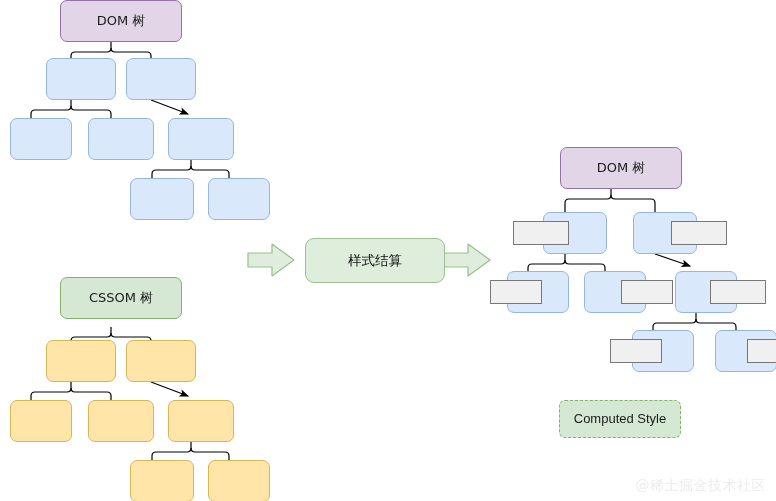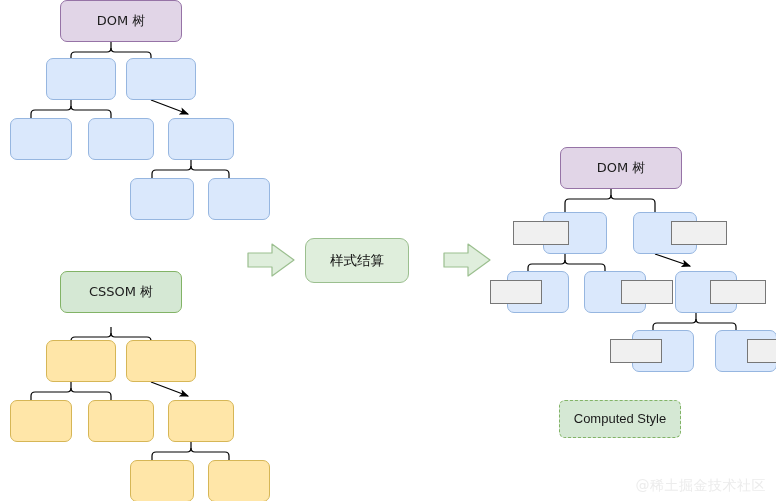--- a/index.html
+++ b/index.html
@@ -151,33 +151,33 @@
   <div class="node node-blue" style="left:36px; top:58px; width:70px; height:42px;"></div>
   <div class="node node-blue" style="left:116px; top:58px; width:70px; height:42px;"></div>
 
   <div class="node node-blue" style="left:0px; top:118px; width:62px; height:42px;"></div>
   <div class="node node-blue" style="left:78px; top:118px; width:66px; height:42px;"></div>
   <div class="node node-blue" style="left:158px; top:118px; width:66px; height:42px;"></div>
 
   <div class="node node-blue" style="left:120px; top:178px; width:64px; height:42px;"></div>
   <div class="node node-blue" style="left:198px; top:178px; width:62px; height:42px;"></div>
 
-  <div class="node node-green label-cn" style="left:50px; top:271px; width:122px; height:42px;">CSSOM 树</div>
+  <div class="node node-green label-cn" style="left:50px; top:277px; width:122px; height:42px;">CSSOM 树</div>
 
   <div class="node node-yellow" style="left:36px; top:340px; width:70px; height:42px;"></div>
   <div class="node node-yellow" style="left:116px; top:340px; width:70px; height:42px;"></div>
 
   <div class="node node-yellow" style="left:0px; top:400px; width:62px; height:42px;"></div>
   <div class="node node-yellow" style="left:78px; top:400px; width:66px; height:42px;"></div>
   <div class="node node-yellow" style="left:158px; top:400px; width:66px; height:42px;"></div>
 
   <div class="node node-yellow" style="left:120px; top:460px; width:64px; height:42px;"></div>
   <div class="node node-yellow" style="left:198px; top:460px; width:62px; height:42px;"></div>
 
-  <div class="proc-box label-cn" style="left:305px; top:238px; width:104px; height:45px;">样式结算</div>
+  <div class="proc-box label-cn" style="left:305px; top:238px; width:140px; height:45px;">样式结算</div>
 
   <div class="node node-dom label-cn" style="left:550px; top:147px; width:122px; height:42px;">DOM 树</div>
 
   <div class="node node-blue" style="left:533px; top:212px; width:64px; height:42px;"></div>
   <div class="node node-gray gray-stack" style="left:503px; top:221px; width:56px; height:24px;"></div>
 
   <div class="node node-blue" style="left:623px; top:212px; width:64px; height:42px;"></div>
   <div class="node node-gray gray-stack" style="left:661px; top:221px; width:56px; height:24px;"></div>
 
   <div class="node node-blue" style="left:497px; top:271px; width:62px; height:42px;"></div>

